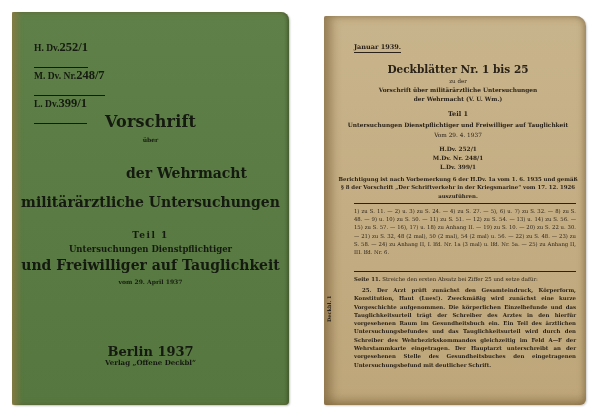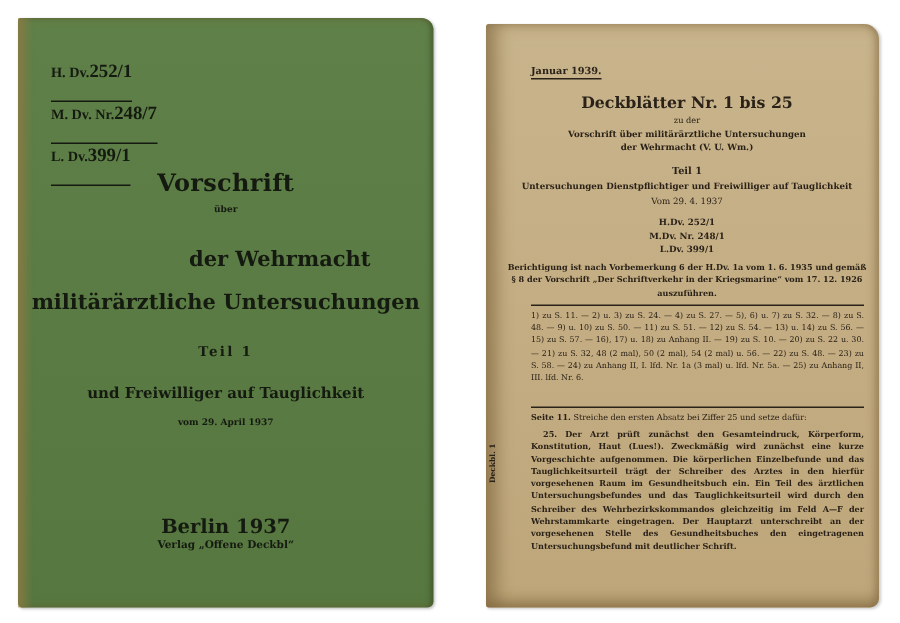--- a/index.html
+++ b/index.html
@@ -22,21 +22,21 @@
   .dv-line { font-size:9.5px; font-weight:bold; border-bottom:1.3px solid #151a10; padding-bottom:12px; margin-bottom:0; display:table; }
   .dv-line .big { font-size:12.5px; }
   .g-center { position:absolute; left:0; width:277px; text-align:center; }
   .g-title { top:100px; font-size:16px; font-weight:bold; font-family:"DejaVu Serif", serif; letter-spacing:0.2px; }
   .g-ueber { top:124px; font-size:6px; font-weight:bold; }
   .g-sub1 { top:134px; font-size:14px; font-weight:bold;margin-top:48px; }
   .g-sub2 { top:153px; font-size:14px; font-weight:bold;padding-left:36px; }
   .g-abbr { top:175px; font-size:7px; font-weight:bold; }
   .g-teil { top:218px; font-size:9px; font-weight:bold; letter-spacing:1.5px; }
   .g-unter1 { top:232px; font-size:8.5px; font-weight:bold; }
-  .g-unter2 { top:245px; font-size:10px; font-weight:bold; }
+  .g-unter2 { top:245px; font-size:14px; font-weight:bold; }
   .g-date { top:266px; font-size:6px; font-weight:bold; }
   .g-city { top:332px; font-size:13px; font-weight:bold; }
   .g-pub { top:346px; font-size:7px; font-weight:bold; }
 
   .booklet-tan {
     position:absolute; left:324px; top:16px; width:262px; height:389px;
     background:linear-gradient(180deg,#c8b48c 0%,#c4ad83 50%,#bea67a 100%);
     border-radius:2px 10px 6px 2px;
     box-shadow: inset 8px 0 10px rgba(110,85,45,0.45), inset -3px 0 4px rgba(110,85,45,0.3), inset 0 -6px 8px rgba(120,95,55,0.35), 1px 1px 2px rgba(0,0,0,0.2);
     color:#2a2218; font-family:"DejaVu Serif", serif;
@@ -78,20 +78,21 @@
     <div class="dv-line">
         <span>L. Dv.</span> 
         <span class="big">399/1</span>
       </div>
   </div>
   <div class="g-center g-title">Vorschrift</div>
   <div class="g-center g-ueber">über</div>
   <div class="g-center g-sub1">militärärztliche Untersuchungen</div>
   <div class="g-center g-sub2">der Wehrmacht</div>
   <div class="g-center g-teil">Teil 1</div>
+  <div class="g-center g-unter1">Untersuchungen Dienstpflichtiger</div>
   <div class="g-center g-unter2">und Freiwilliger auf Tauglichkeit</div>
   <div class="g-center g-date">vom 29. April 1937</div>
   <div class="g-center g-city">Berlin 1937</div>
   <div class="g-center g-pub">Verlag „Offene Deckbl“</div>
 </div>
 
 <div class="booklet-tan">
   <div class="t-date">Januar 1939.</div>
   <div class="t-center t-title">Deckblätter Nr. 1 bis 25</div>
   <div class="t-center t-zu">zu der</div>

